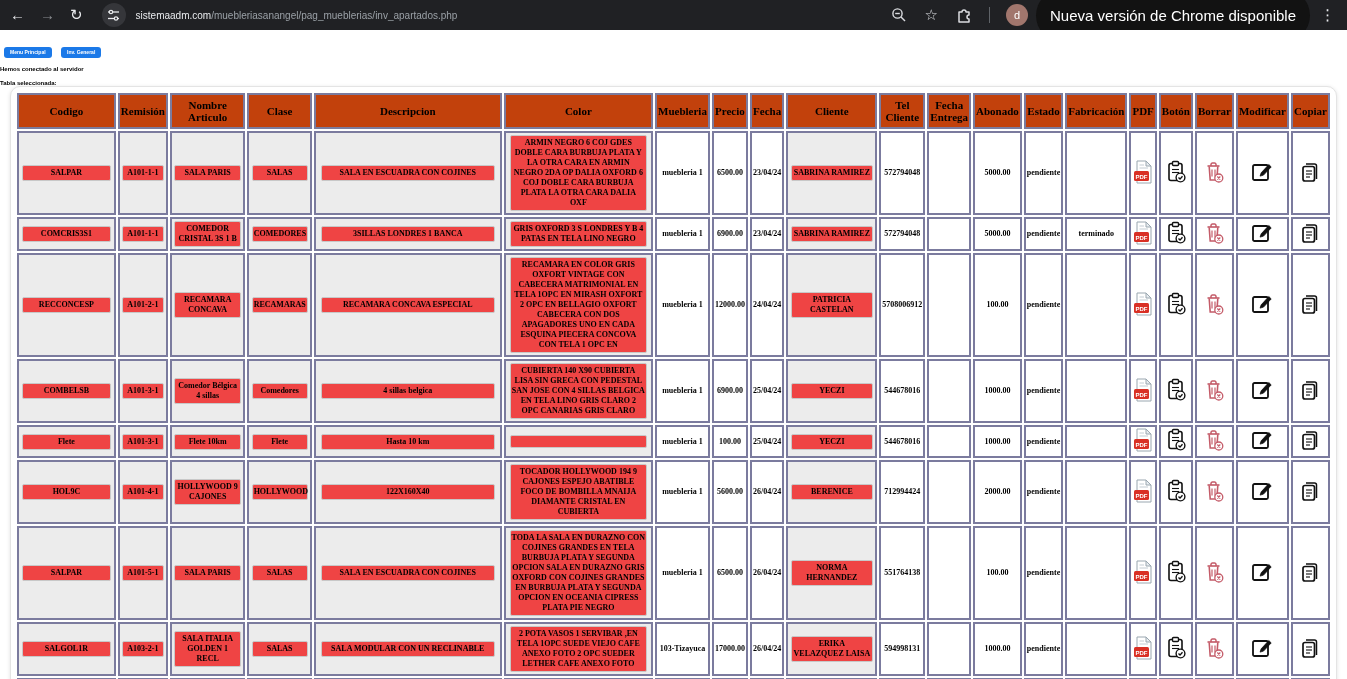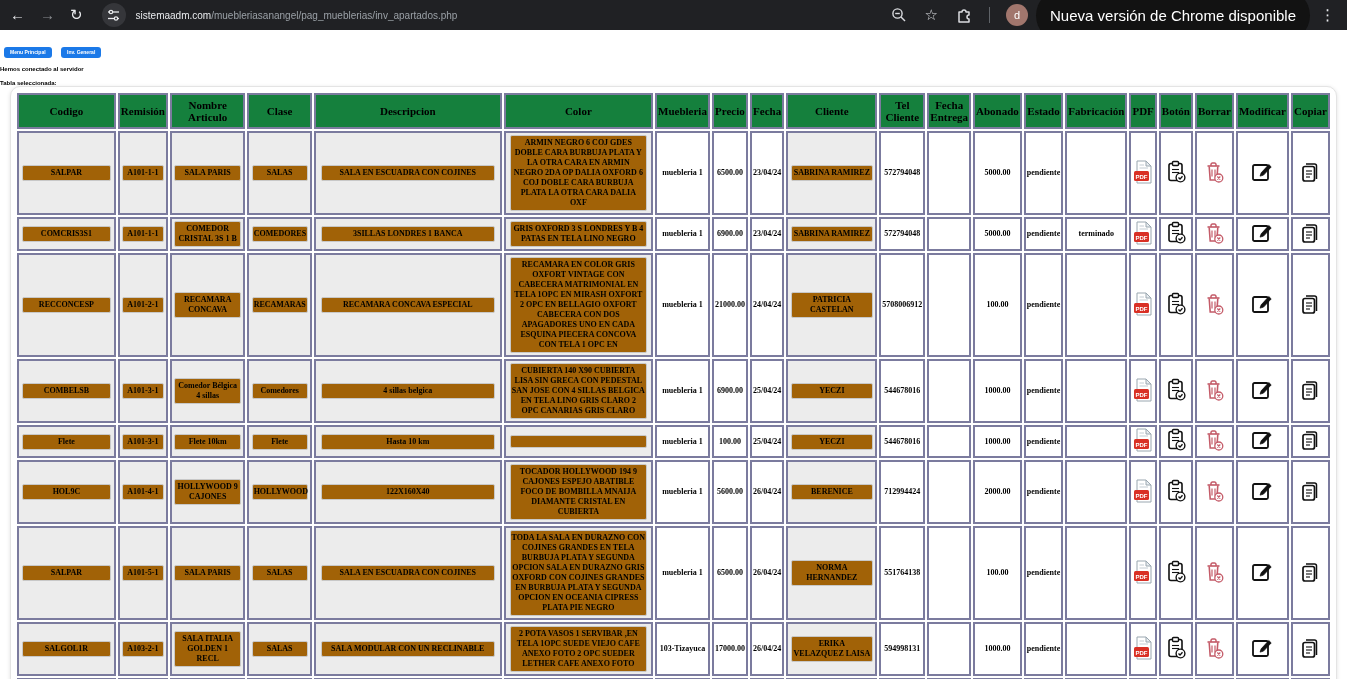--- a/index.html
+++ b/index.html
@@ -45,34 +45,34 @@
   }
   .status { font-size:6px; font-weight:bold; color:#000; margin:8px 0 0 0; }
   .card {
     position:absolute; left:10px; top:56px; width:1327px; height:700px;
     background:#fff; border:1px solid #e4e4e4; border-radius:10px;
     box-shadow:0 1px 4px rgba(0,0,0,.12); padding:4px;
   }
   
   table.inv { border-collapse:separate; border-spacing:2px; table-layout:fixed; }
   table.inv th {
-    background:#15803d; border:2px solid #7b7b9e;
+    background:#c2410c; border:2px solid #7b7b9e;
     font:bold 11px "Liberation Serif", serif; color:#000;
     padding:2px 1px; height:36px; text-align:center; vertical-align:middle;
   }
   table.inv td {
     border:2px solid #7b7b9e; background:#ececec; padding:2px 1px;
     text-align:center; vertical-align:middle;
     font:bold 8px "Liberation Serif", serif; color:#000; line-height:1.25;
   }
   table.inv td.plain { background:#fff; }
   table.inv td.icon-cell { background:#fff; padding:1px; }
   .vbox {
     display:block; margin:0 auto; width:96%; min-height:13px;
-    background:#a16207; border:1px solid #c8c8c8; border-radius:2px;
+    background:#ef4444; border:1px solid #c8c8c8; border-radius:2px;
     padding:2px 1px; font:bold 8px "Liberation Serif", serif; line-height:1.25;
   }
   td.al-left  { text-align:left;  padding-left:3px;margin-top:28px; }
   td.al-right { text-align:right; padding-right:3px; }
   .icon-wrap { display:inline-flex; align-items:center; justify-content:center; }
 </style>
 </head>
 <body>
 
 <div class="chrome">
@@ -333,21 +333,21 @@
             <td>
               <span class="vbox">RECAMARAS</span>
             </td>
             <td>
               <span class="vbox">RECAMARA CONCAVA ESPECIAL</span>
             </td>
             <td>
               <span class="vbox">RECAMARA EN COLOR GRIS OXFORT VINTAGE CON CABECERA MATRIMONIAL EN TELA 1OPC EN MIRASH OXFORT 2 OPC EN BELLAGIO OXFORT CABECERA CON DOS APAGADORES UNO EN CADA ESQUINA PIECERA CONCOVA CON TELA 1 OPC EN</span>
             </td>
             <td class="plain al-left">muebleria 1</td>
-            <td class="plain al-right">21000.00</td>
+            <td class="plain al-right">12000.00</td>
             <td class="plain">24/04/24</td>
             <td>
               <span class="vbox">PATRICIA CASTELAN</span>
             </td>
             <td class="plain">5708006912</td>
             <td class="plain"></td>
             <td class="plain al-right">100.00</td>
             <td class="plain al-left">pendiente</td>
             <td class="plain"></td>
             <td class="icon-cell"><span class="icon-wrap">

